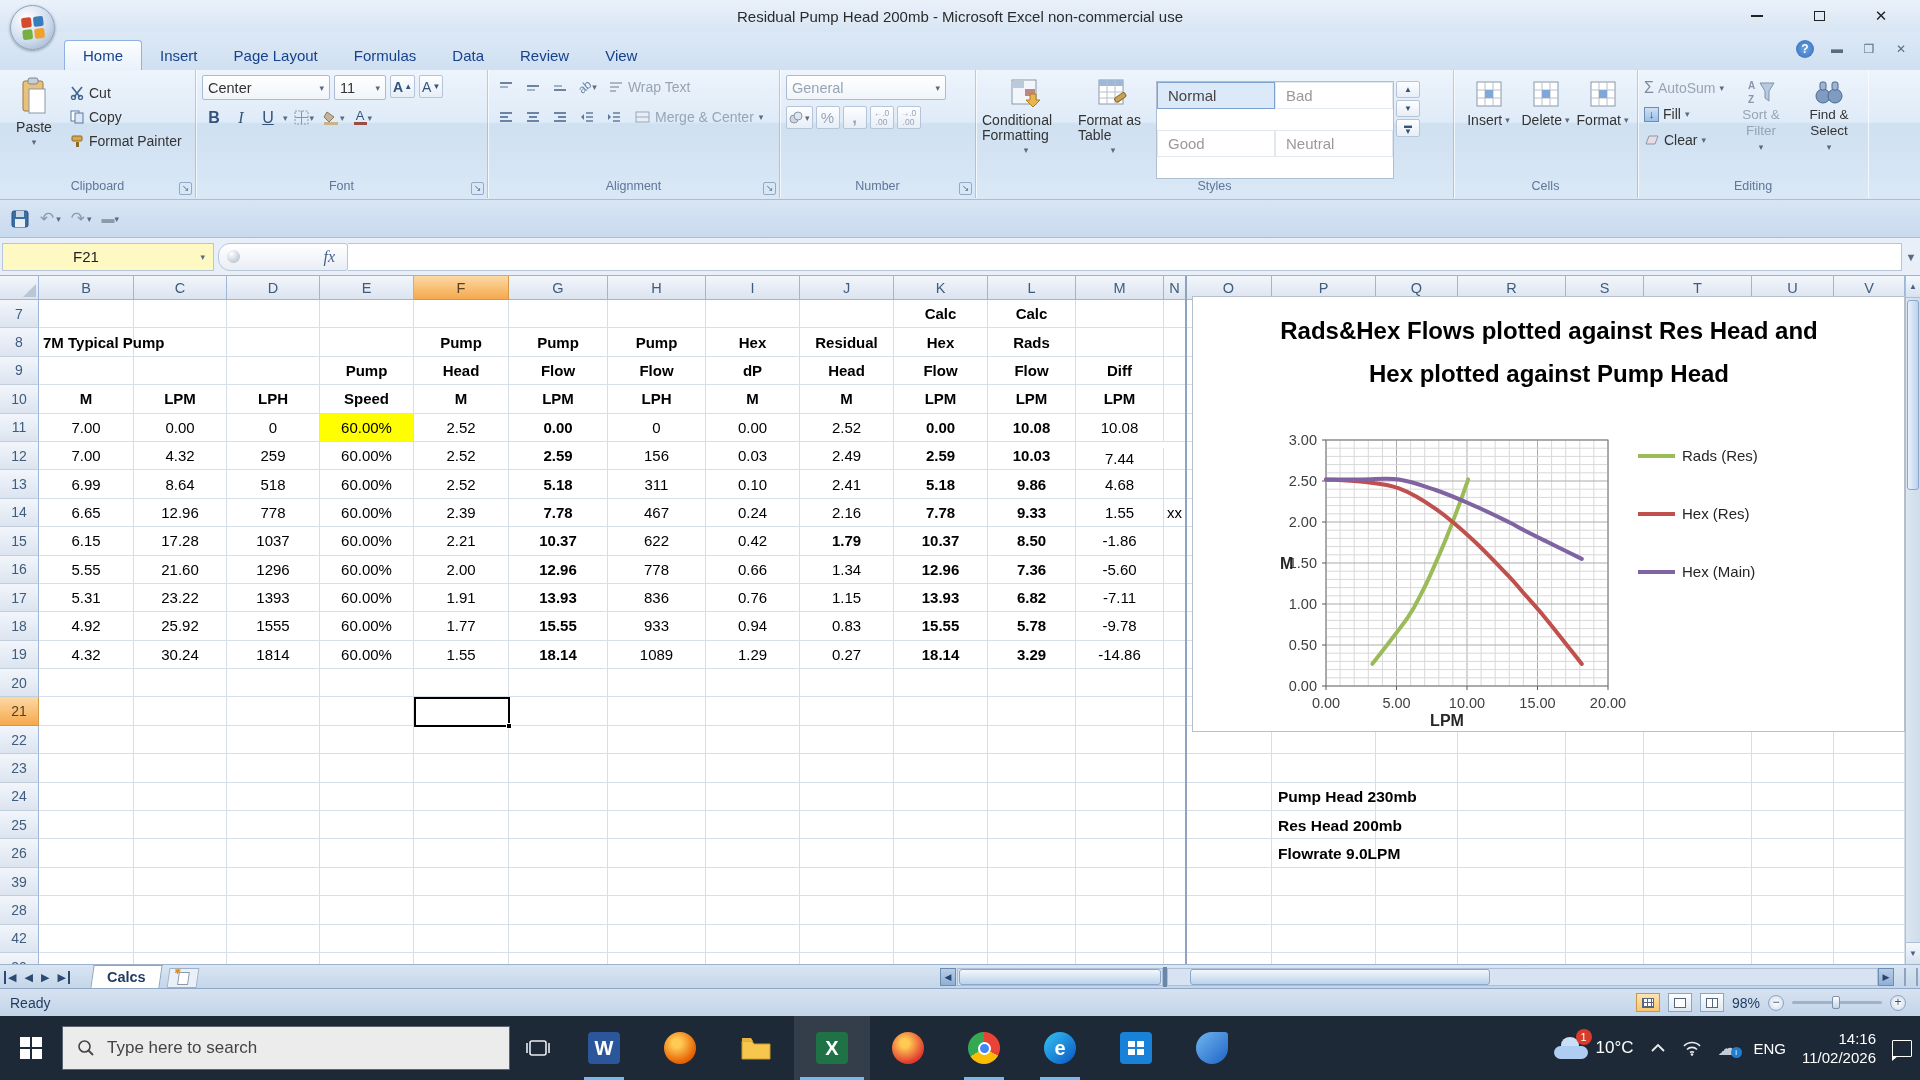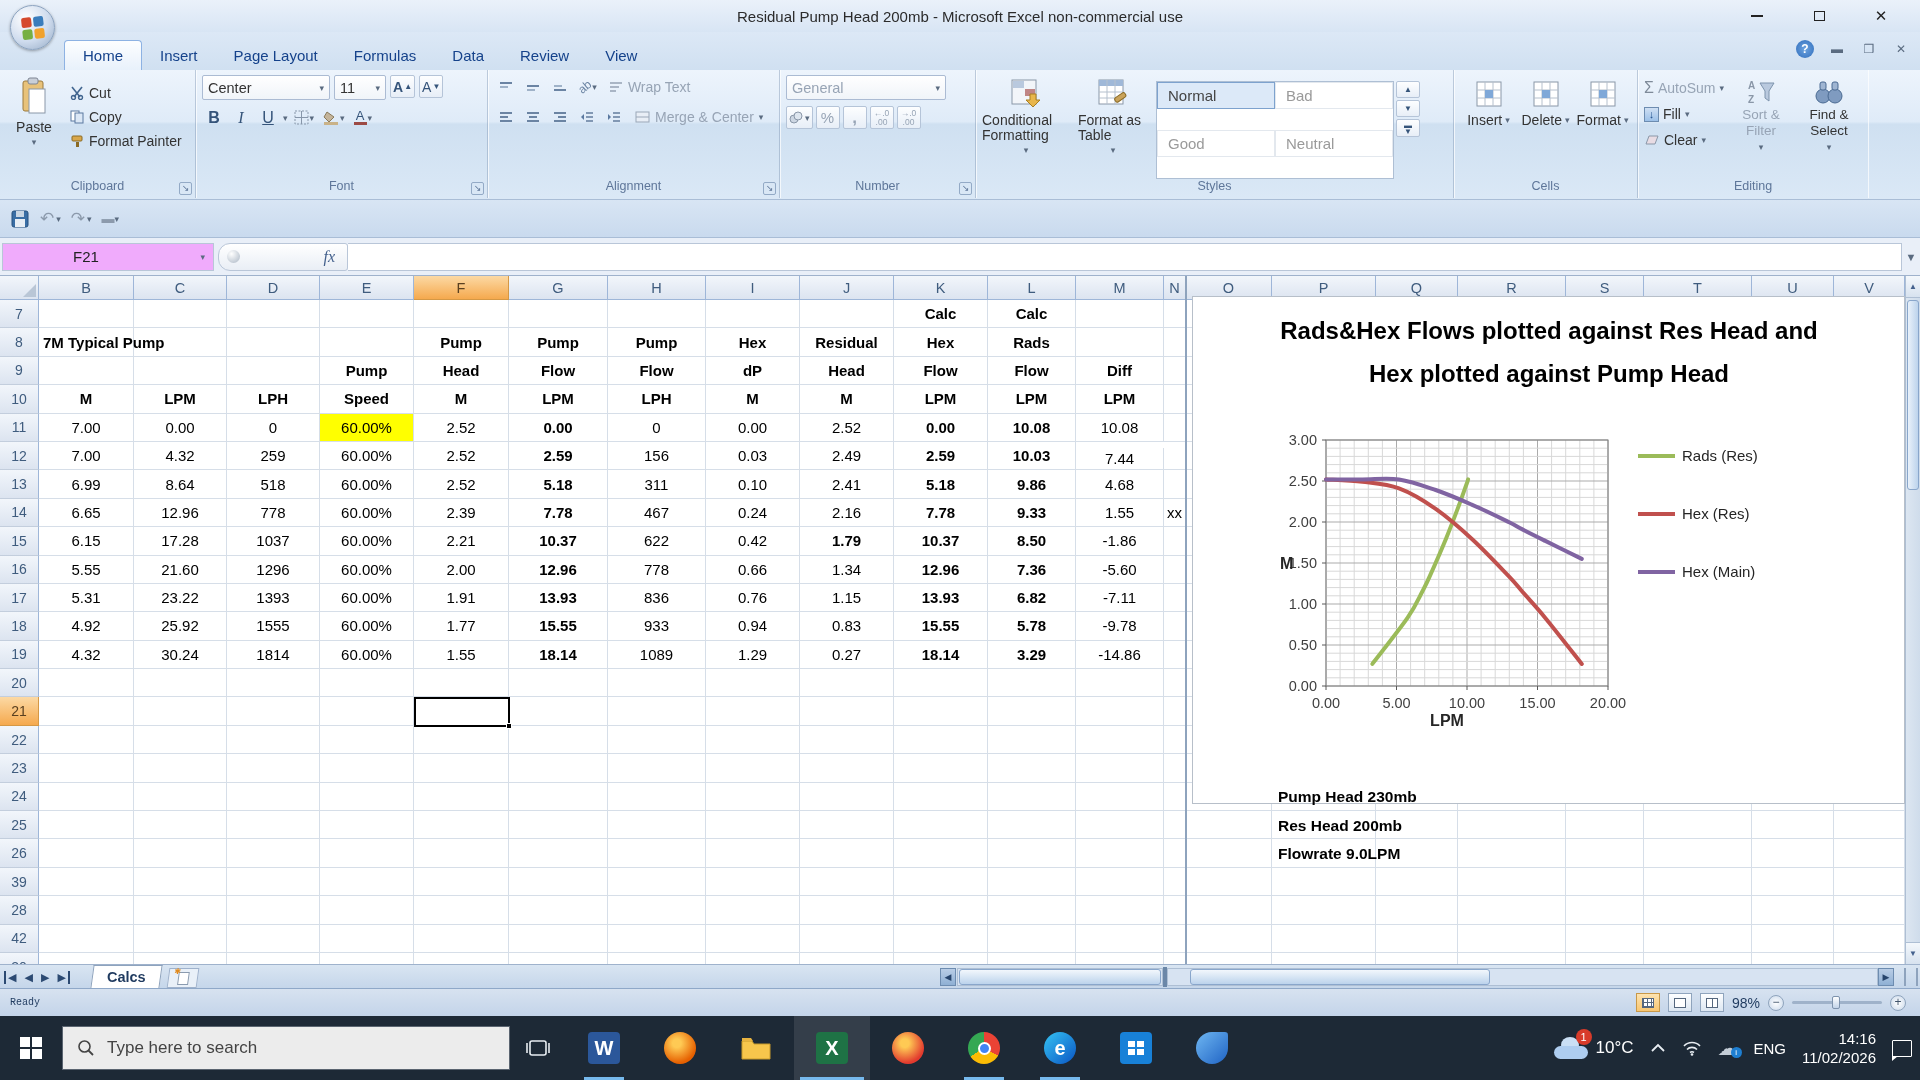--- a/index.html
+++ b/index.html
@@ -78,21 +78,21 @@
 
   
   #qat { position:absolute; left:0; top:200px; width:1920px; height:38px;
     background:linear-gradient(#D8E5F4,#C9DAEE); border-bottom:1px solid #A9BDD6;
     display:flex; align-items:center; gap:10px; padding-left:10px; }
   .qicon { display:flex; align-items:center; gap:2px; color:#8c9aac; font-size:17px; }
 
   
   #fbar { position:absolute; left:0; top:238px; width:1920px; height:38px; background:#e9eff8;
     border-bottom:1px solid #9FB2CC; display:flex; align-items:center; }
-  #namebox { width:212px; height:28px; background:#f0abfc; border:1px solid #b9c6d8; margin-left:2px;
+  #namebox { width:212px; height:28px; background:#fef9c3; border:1px solid #b9c6d8; margin-left:2px;
     display:flex; align-items:center; font-size:15px; color:#222; padding-left:70px; position:relative; }
   #namebox .caret { position:absolute; right:8px; }
   #fxpill { width:130px; height:28px; background:linear-gradient(#fff,#e9eef5); border:1px solid #b9c6d8;
     border-radius:12px 3px 3px 12px; margin-left:4px; display:flex; align-items:center; position:relative; }
   #fxpill .ball { width:13px; height:13px; border-radius:50%;
     background:radial-gradient(circle at 35% 30%,#fff,#aab6c4); margin-left:8px; }
   #fxpill .fx { position:absolute; right:12px; font-style:italic; font-size:16px; color:#44618d;
     font-family:"Liberation Serif", serif; }
   #finput { flex:1; height:28px; background:#fff; border:1px solid #b9c6d8; border-left:none; }
   #fexpand { width:18px; text-align:center; color:#5a6b80; font-size:11px; }
@@ -116,21 +116,21 @@
     align-items:center; justify-content:center; font-size:15px; color:#000; flex:none; overflow:hidden; }
   .gcell.bold { font-weight:bold; }
   .gcell.spill { justify-content:flex-start; padding-left:4px; overflow:visible; white-space:nowrap; z-index:2; }
   #panesplit { position:absolute; left:1185px; top:0; width:2px; height:688px; background:#8ea3bd; }
   #selbox { position:absolute; left:414px; top:421px; width:96px; height:30px; border:2px solid #000; z-index:5; }
   #selbox .handle { position:absolute; right:-4px; bottom:-4px; width:6px; height:6px; background:#000; border:1px solid #fff; }
   #notes { position:absolute; left:1278px; top:507px; z-index:4; }
   .noteline { height:28.4px; display:flex; align-items:center; font-weight:bold; font-size:15.5px; color:#000; }
 
   
-  #chartbox { position:absolute; left:1192px; top:20px; width:713px; height:508px; background:#fff;
+  #chartbox { position:absolute; left:1192px; top:20px; width:713px; height:436px; background:#fff;
     border:1px solid #b7bfc9; z-index:3; }
   #charttitle { position:absolute; left:76px; top:12px; width:560px; text-align:center;
     font-weight:bold; font-size:24px; line-height:43px; color:#000; z-index:2; }
   #chartsvg { position:absolute; inset:0; }
 
   
   #vscroll { position:absolute; right:0; top:276px; width:15px; height:688px;
     background:linear-gradient(90deg,#dce6f1,#cfdcEB); border-left:1px solid #aebfd4; }
   .varrow { height:22px; display:flex; align-items:center; justify-content:center; font-size:8px;
     color:#44618d; background:linear-gradient(#f4f8fc,#d7e2ef); border-bottom:1px solid #aebfd4; }
@@ -155,21 +155,21 @@
     border:1px solid #6d8cb0; color:#27456d; font-size:9px; display:flex; align-items:center; justify-content:center; }
   .hsb-track { position:absolute; top:3px; height:18px; background:#d7e3f2; border:1px solid #aebfd4; }
   .hsb-thumb { position:absolute; top:0px; height:16px; border-radius:3px;
     background:linear-gradient(#f2f7fc,#bcd3ec); border:1px solid #89a6cb; }
   #tabsplit { position:absolute; right:2px; top:3px; width:14px; height:18px;
     border-left:2px solid #8ea3bd; border-right:2px solid #8ea3bd; }
 
   
   #statusbar { position:absolute; left:0; top:988px; width:1920px; height:28px;
     background:linear-gradient(#D7E2F0,#C3D4E9); border-top:1px solid #8FA8C8; display:flex; align-items:center; }
-  #ready { margin-left:10px; font-size:10px; color:#1f3a5f;font-family:Liberation Mono, monospace; }
+  #ready { margin-left:10px; font-size:14px; color:#1f3a5f; }
   #sb-right { position:absolute; right:14px; display:flex; align-items:center; gap:8px; }
   .viewbtn { width:24px; height:19px; border:1px solid #8fa4bd; background:linear-gradient(#fdfeff,#dde7f2);
     display:flex; align-items:center; justify-content:center; }
   .viewbtn.sel { background:linear-gradient(#fde3b0,#f8c671); border-color:#c89848; }
   .vb-ic { width:12px; height:10px; border:1px solid #55677e; position:relative; background:#fff; }
   .vb-ic.grid { background:
      repeating-linear-gradient(0deg,#55677e 0 1px,transparent 1px 4px),
      repeating-linear-gradient(90deg,#55677e 0 1px,transparent 1px 4px),#fff; }
   #zoomtxt { font-size:14px; color:#1f3a5f; }
   .zbtn { width:16px; height:16px; border-radius:50%; background:radial-gradient(#fff,#c9d8ea);

